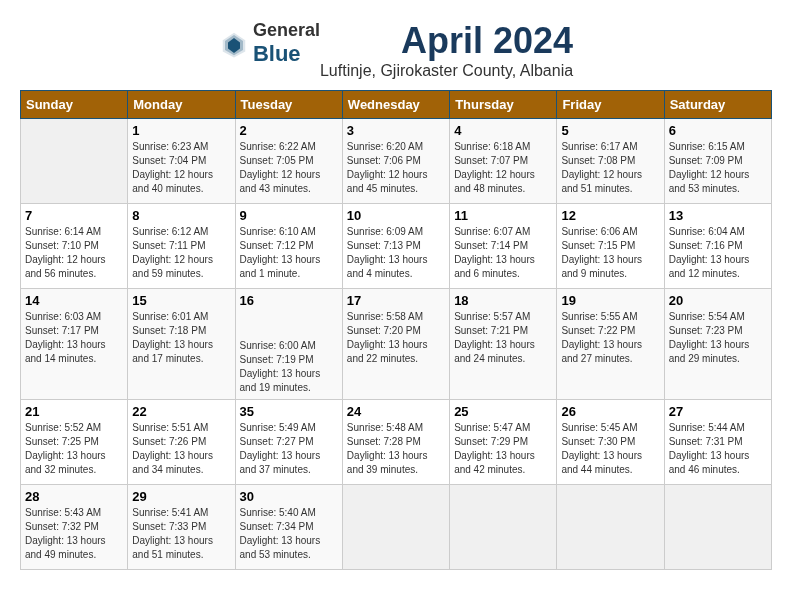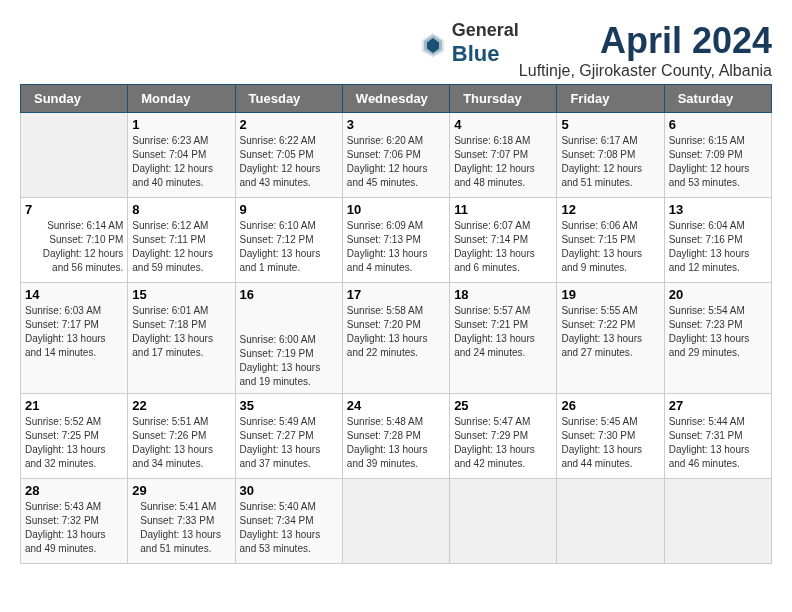--- a/index.html
+++ b/index.html
@@ -5,23 +5,23 @@
     * { margin: 0; padding: 0; box-sizing: border-box; }
     body {
       font-family: Arial, sans-serif;
       background: #fff;
       width: 792px;
       min-height: 612px;
       padding: 20px;
     }
     .header {
       display: flex;
-      justify-content: flex-end;
+      justify-content: center;
       align-items: flex-start;
-      margin-bottom: 4px;
+      margin-bottom: 10px;
     }
     .logo {
       display: flex;
       align-items: center;
     }
     .logo-text-general {
       font-size: 18px;
       font-weight: bold;
       color: #333;
     }
@@ -46,23 +46,23 @@
     .location-title {
       font-size: 16px;
       color: #333;
     }
     table {
       width: 100%;
       border-collapse: collapse;
       font-size: 11px;
     }
     thead tr th {
-      background-color: #737373;
+      background-color: #a16207;
       color: white;
-      padding: 6px 13px;
+      padding: 6px 5px;
       text-align: left;
       font-size: 13px;
       font-weight: bold;
       border: 1px solid #1a5276;
     }
     tbody tr td {
       border: 1px solid #ccc;
       vertical-align: top;
       padding: 4px;
       height: 85px;
@@ -166,21 +166,21 @@
           <span class="day-number">6</span>
           <div class="day-info" style="white-space: pre-line;">Sunrise: 6:15 AM
 Sunset: 7:09 PM
 Daylight: 12 hours
 and 53 minutes.</div>
         </td>
       </tr>
       <tr>
         <td>
           <span class="day-number">7</span>
-          <div class="day-info" style="white-space: pre-line; text-align: right;">Sunrise: 6:14 AM
+          <div class="day-info" style="white-space: pre-line;">Sunrise: 6:14 AM
 Sunset: 7:10 PM
 Daylight: 12 hours
 and 56 minutes.</div>
         </td>
         <td>
           <span class="day-number">8</span>
           <div class="day-info" style="white-space: pre-line;">Sunrise: 6:12 AM
 Sunset: 7:11 PM
 Daylight: 12 hours
 and 59 minutes.</div>
@@ -326,21 +326,21 @@
       <tr>
         <td>
           <span class="day-number">28</span>
           <div class="day-info" style="white-space: pre-line;">Sunrise: 5:43 AM
 Sunset: 7:32 PM
 Daylight: 13 hours
 and 49 minutes.</div>
         </td>
         <td>
           <span class="day-number">29</span>
-          <div class="day-info" style="white-space: pre-line; margin-left: 8px;">Sunrise: 5:41 AM
+          <div class="day-info" style="white-space: pre-line;">Sunrise: 5:41 AM
 Sunset: 7:33 PM
 Daylight: 13 hours
 and 51 minutes.</div>
         </td>
         <td>
           <span class="day-number">30</span>
           <div class="day-info" style="white-space: pre-line;">Sunrise: 5:40 AM
 Sunset: 7:34 PM
 Daylight: 13 hours
 and 53 minutes.</div>

